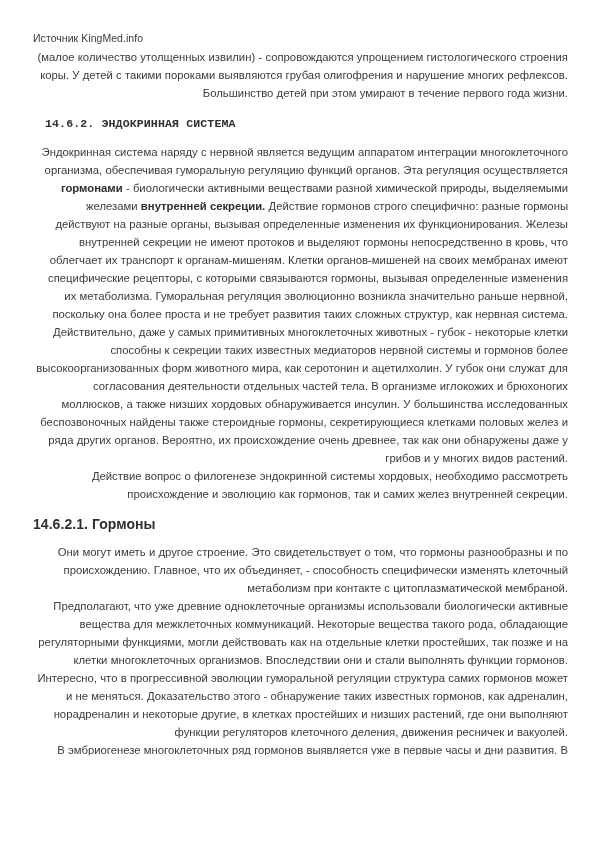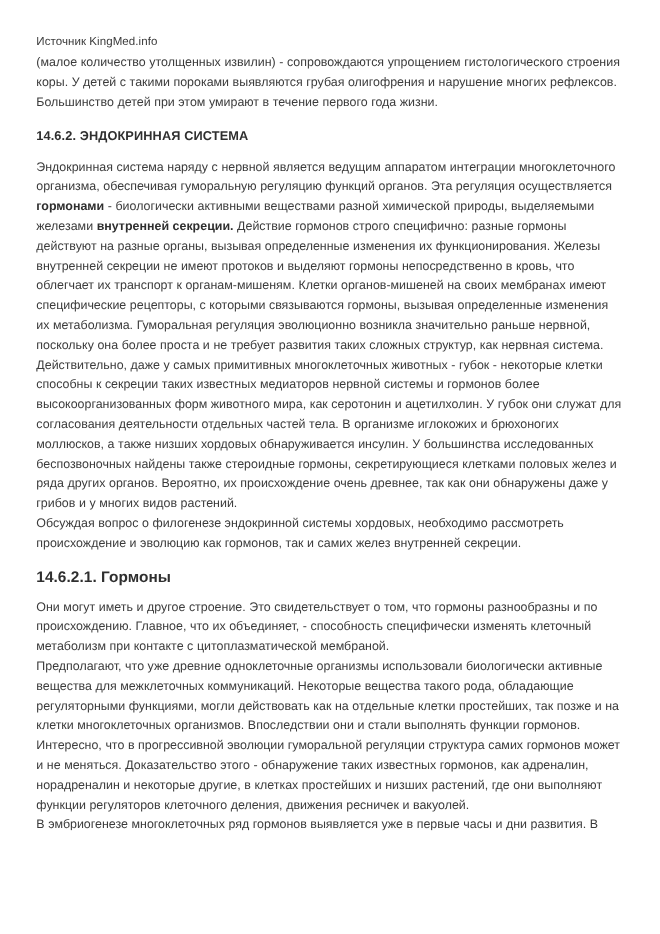--- a/index.html
+++ b/index.html
@@ -33,37 +33,38 @@
     color: #3b3b3b;
     letter-spacing: 0.05px;
     margin: 0 0 2px 0;
     white-space: nowrap;
   }
   p.para {
     font-size: 11.3px;
     line-height: 18px;
     color: #3b3b3b;
     margin: 0;
-    text-align: left;
+    text-align: right;
     letter-spacing: 0.0px;
     word-spacing: 0.1px;
   }
   p.para + p.para {
     margin-top: 0px;
   }
   p.para.spaced {
     margin-top: 10px;
   }
   h2.heading {
     font-size: 11.6px;
     line-height: 18px;
     font-weight: bold;
     color: #2f2f2f;
-    margin: 13px 0 10px 0;
+    margin: 13px 0 10px 12px;
     letter-spacing: 0.1px;
+    font-family: Liberation Mono, monospace;
   }
   h3.subheading {
     font-size: 14px;
     line-height: 18px;
     font-weight: bold;
     color: #2f2f2f;
     margin: 12px 0 9px 0;
     letter-spacing: 0.05px;
   }
   b.strong {
@@ -90,21 +91,21 @@
   <div class="content">
 
     <div class="source-line">Источник KingMed.info</div>
 
     <p class="para">(малое количество утолщенных извилин) - сопровождаются упрощением гистологического строения коры. У детей с такими пороками выявляются грубая олигофрения и нарушение многих рефлексов. Большинство детей при этом умирают в течение первого года жизни.</p>
 
     <h2 class="heading">14.6.2. ЭНДОКРИННАЯ СИСТЕМА</h2>
 
     <p class="para"><span>Эндокринная система наряду с нервной является ведущим аппаратом интеграции многоклеточного организма, обеспечивая гуморальную регуляцию функций органов. Эта регуляция осуществляется </span><b class="strong">гормонами</b><span> - биологически активными веществами разной химической природы, выделяемыми железами </span><b class="strong">внутренней секреции.</b><span> Действие гормонов строго специфично: разные гормоны действуют на разные органы, вызывая определенные изменения их функционирования. Железы внутренней секреции не имеют протоков и выделяют гормоны непосредственно в кровь, что облегчает их транспорт к органам-мишеням. Клетки органов-мишеней на своих мембранах имеют специфические рецепторы, с которыми связываются гормоны, вызывая определенные изменения их метаболизма. Гуморальная регуляция эволюционно возникла значительно раньше нервной, поскольку она более проста и не требует развития таких сложных структур, как нервная система. Действительно, даже у самых примитивных многоклеточных животных - губок - некоторые клетки способны к секреции таких известных медиаторов нервной системы и гормонов более высокоорганизованных форм животного мира, как серотонин и ацетилхолин. У губок они служат для согласования деятельности отдельных частей тела. В организме иглокожих и брюхоногих моллюсков, а также низших хордовых обнаруживается инсулин. У большинства исследованных беспозвоночных найдены также стероидные гормоны, секретирующиеся клетками половых желез и ряда других органов. Вероятно, их происхождение очень древнее, так как они обнаружены даже у грибов и у многих видов растений.</span></p>
 
-    <p class="para">Обсуждая вопрос о филогенезе эндокринной системы хордовых, необходимо рассмотреть происхождение и эволюцию как гормонов, так и самих желез внутренней секреции.</p>
+    <p class="para">Действие вопрос о филогенезе эндокринной системы хордовых, необходимо рассмотреть происхождение и эволюцию как гормонов, так и самих желез внутренней секреции.</p>
 
     <h3 class="subheading">14.6.2.1. Гормоны</h3>
 
 
     <p class="para spaced">Они могут иметь и другое строение. Это свидетельствует о том, что гормоны разнообразны и по происхождению. Главное, что их объединяет, - способность специфически изменять клеточный метаболизм при контакте с цитоплазматической мембраной.</p>
 
     <p class="para spaced">Предполагают, что уже древние одноклеточные организмы использовали биологически активные вещества для межклеточных коммуникаций. Некоторые вещества такого рода, обладающие регуляторными функциями, могли действовать как на отдельные клетки простейших, так позже и на клетки многоклеточных организмов. Впоследствии они и стали выполнять функции гормонов. Интересно, что в прогрессивной эволюции гуморальной регуляции структура самих гормонов может и не меняться. Доказательство этого - обнаружение таких известных гормонов, как адреналин, норадреналин и некоторые другие, в клетках простейших и низших растений, где они выполняют функции регуляторов клеточного деления, движения ресничек и вакуолей.</p>
 
     <p class="para spaced">В эмбриогенезе многоклеточных ряд гормонов выявляется уже в первые часы и дни развития. В процессе дробления они регулируют течение клеточного цикла. Позже - перемещения клеток и образование межклеточных контактов, действуя либо внутри клеток, их продуцирующих, либо на</p>
 

